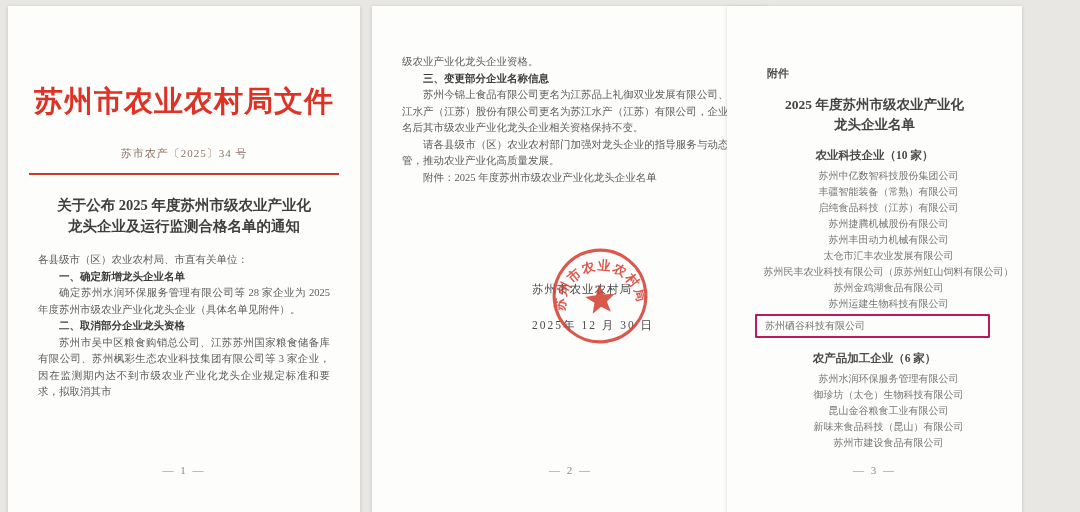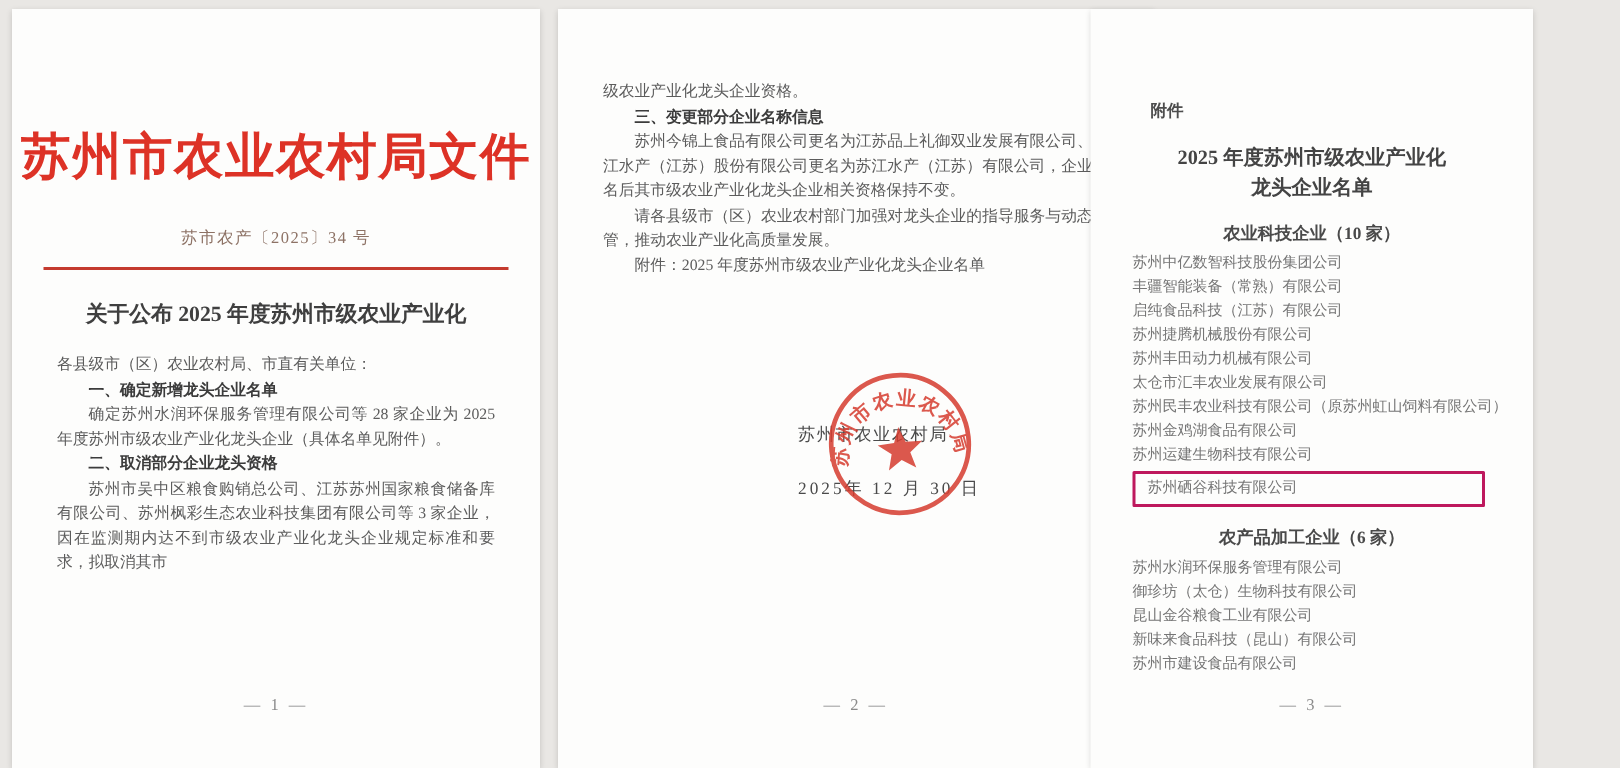--- a/index.html
+++ b/index.html
@@ -12,21 +12,21 @@
     position:absolute;top:6px;bottom:0;background:#fdfdfc;
     box-shadow:0 1px 4px rgba(0,0,0,.16);
   }
   #page-1{left:8px;width:352px;}
   #page-2{left:372px;width:397px;}
   #page-3{left:727px;width:295px;}
 
   
   .masthead{
     margin-top:76px;text-align:center;
-    font-size:33px;font-weight:bold;color:#dd3226;letter-spacing:1px;
+    font-size:29px;font-weight:bold;color:#dd3226;letter-spacing:1px;
   }
   .doc-number{
     margin-top:24px;text-align:center;
     font-size:11px;color:#8d7265;letter-spacing:1px;
   }
   .red-rule{
     margin:12px auto 0 auto;width:88%;height:2px;background:#c43a2e;
   }
   .doc-title{
     margin-top:20px;text-align:center;
@@ -68,35 +68,36 @@
     font-size:13.5px;line-height:20px;font-weight:bold;color:#444;
   }
   .section-header{
     margin-top:13px;text-align:center;
     font-size:11.5px;font-weight:bold;color:#4a4a4a;
   }
   .company-list{
     margin-top:5px;padding-left:28px;
     font-size:10px;line-height:16px;color:#757575;
   }
-  .company-list .item{white-space:nowrap;}
+  .company-list .item{white-space:nowrap;text-align:center;}
   .highlight-box{
     display:inline-block;border:2px solid #be185d;border-radius:1px;
     padding:2px 8px;margin-top:2px;min-width:215px;
   }
 </style>
 </head>
 <body>
 
 <div class="page" id="page-1">
   <div class="masthead">苏州市农业农村局文件</div>
   <div class="doc-number">苏市农产〔2025〕34 号</div>
   <div class="red-rule"></div>
   <div class="doc-title">
     <div>关于公布 2025 年度苏州市级农业产业化</div>
+    <div>龙头企业及运行监测合格名单的通知</div>
   </div>
   <div class="body-block">
     <p class="no-indent">各县级市（区）农业农村局、市直有关单位：</p>
     <p class="bold-head">一、确定新增龙头企业名单</p>
     <p>确定苏州水润环保服务管理有限公司等 28 家企业为 2025 年度苏州市级农业产业化龙头企业（具体名单见附件）。</p>
     <p class="bold-head">二、取消部分企业龙头资格</p>
     <p>苏州市吴中区粮食购销总公司、江苏苏州国家粮食储备库有限公司、苏州枫彩生态农业科技集团有限公司等 3 家企业，因在监测期内达不到市级农业产业化龙头企业规定标准和要求，拟取消其市</p>
   </div>
   <div class="page-number">— 1 —</div>
 </div>

